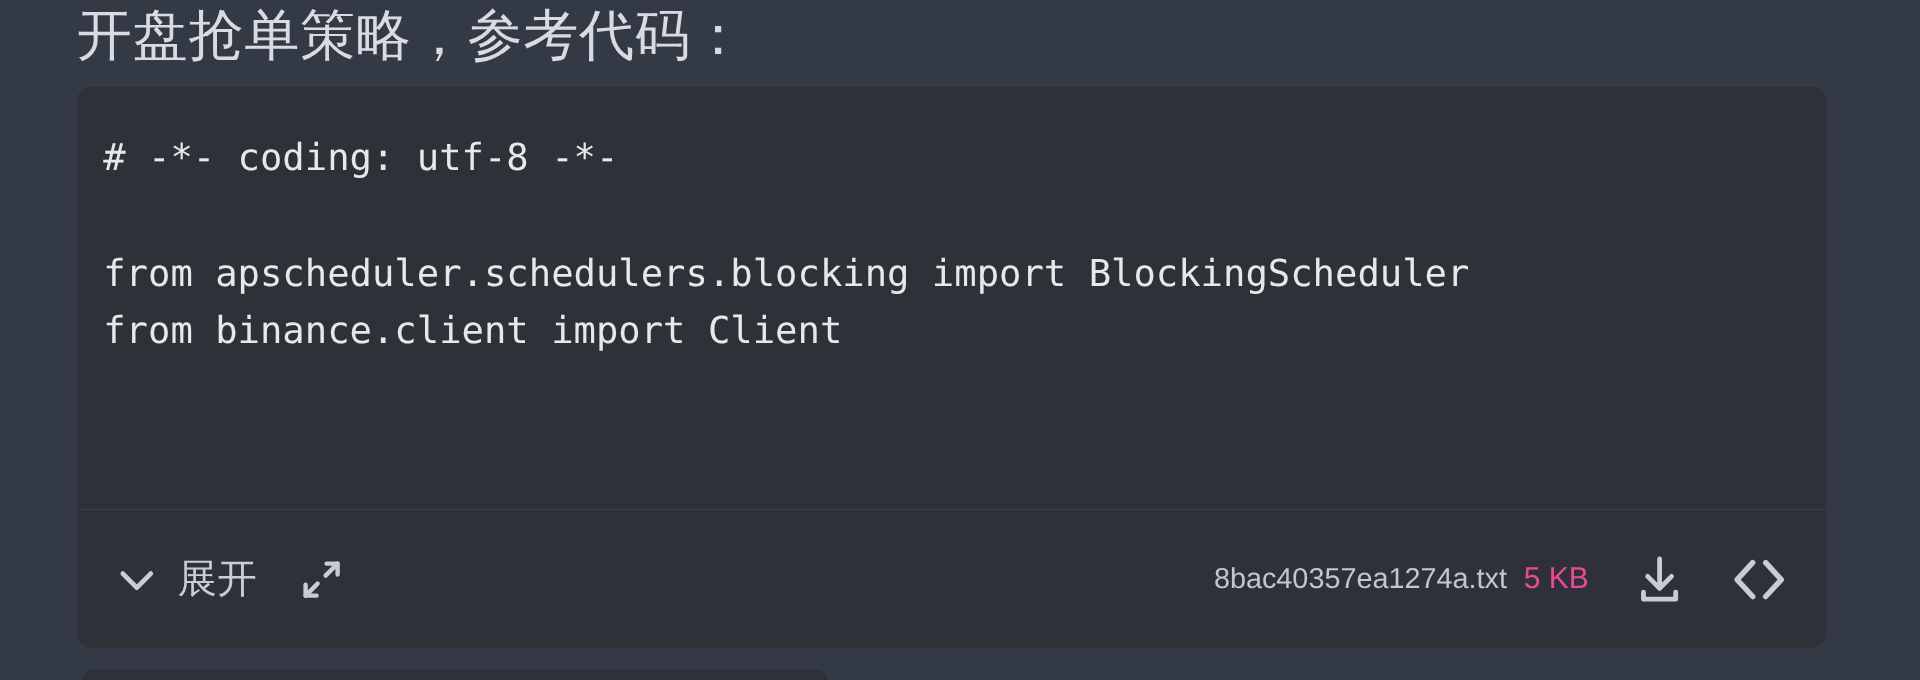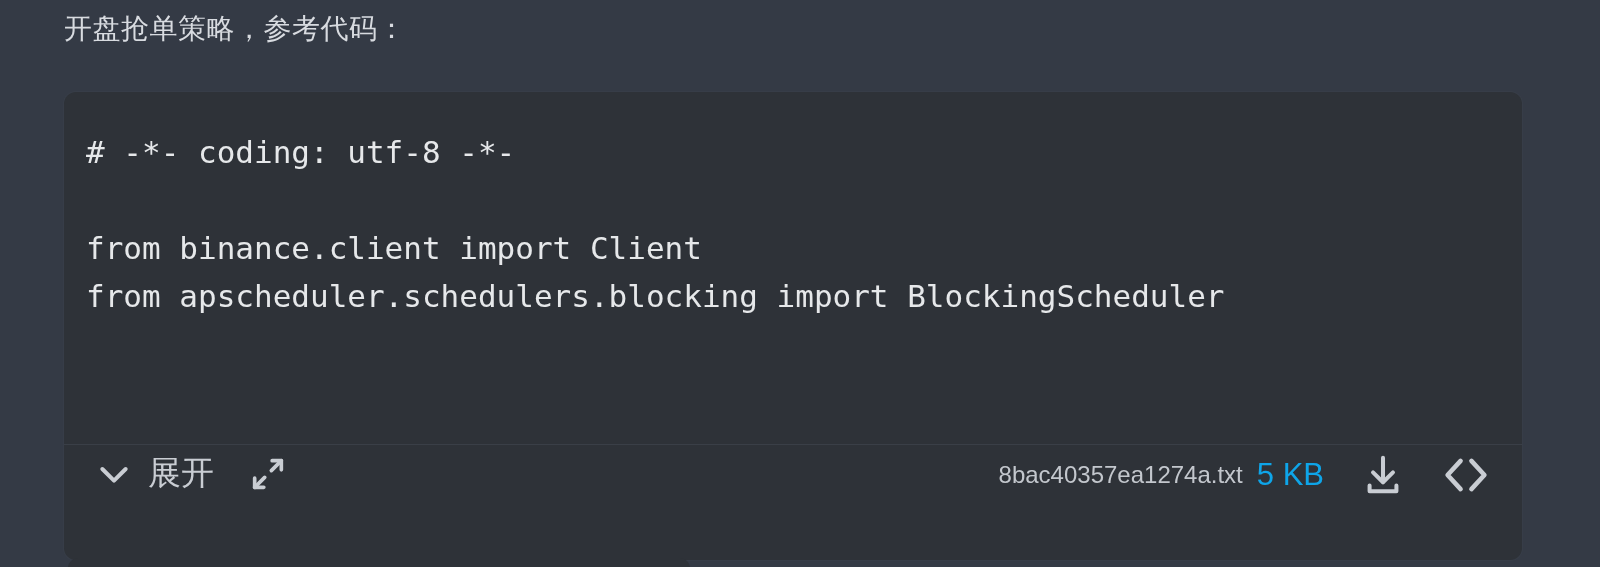--- a/index.html
+++ b/index.html
@@ -18,33 +18,33 @@
   #page-root {
     position: absolute;
     inset: 0;
   }
 
   
   .message-title {
     position: absolute;
     left: 64px;
     top: 4px;
-    font-size: 28px;
+    font-size: 46px;
     line-height: 50px;
     color: #d8dbe0;
     letter-spacing: 0.5px;
     white-space: nowrap;
     font-family: Liberation Sans, sans-serif;
   }
 
   
   .code-card {
     position: absolute;
     left: 64px;
-    top: 92px;
+    top: 72px;
     width: 1458px;
     height: 468px;
     background: #2e3238;
     border-radius: 12px;
     box-shadow: 0 0 0 1px rgba(255,255,255,0.02);
     overflow: hidden;
   }
 
   .code-body {
     position: absolute;
@@ -83,21 +83,21 @@
   }
 
   
   .card-footer {
     position: absolute;
     left: 0;
     right: 0;
     top: 353px;
     height: 115px;
     display: flex;
-    align-items: flex-start;
+    align-items: center;
     padding: 0 26px 0 24px;
     box-sizing: border-box;
   }
 
   .footer-left {
     display: flex;
     align-items: center;
     gap: 0px;
   }
 
@@ -142,22 +142,22 @@
   }
 
   .file-name {
     font-size: 24px;
     color: #c3c7cd;
     white-space: nowrap;
     font-family: "Liberation Sans", "DejaVu Sans", sans-serif;
   }
 
   .file-size {
-    font-size: 31px;
-    color: #0ea5e9;
+    font-size: 25px;
+    color: #ec4899;
     white-space: nowrap;
     margin-left: 14px;
     font-family: "Liberation Sans", "DejaVu Sans", sans-serif;
   }
 
   .download-btn {
     margin-left: 32px;
     padding: 4px;
     cursor: pointer;
     display: flex;
@@ -186,21 +186,21 @@
 </head>
 <body>
 
 <div id="page-root">
 
   <div class="message-title">开盘抢单策略，参考代码：</div>
 
   <div class="code-card">
 
     <div class="code-body">
-      <pre class="code-pre"><div class="code-line"># -*- coding: utf-8 -*-</div><div class="code-line blank"></div><div class="code-line">from binance.client import Client</div><div class="code-line">from apscheduler.schedulers.blocking import BlockingScheduler</div></pre>
+      <pre class="code-pre"><div class="code-line"># -*- coding: utf-8 -*-</div><div class="code-line blank"></div><div class="code-line">from apscheduler.schedulers.blocking import BlockingScheduler</div><div class="code-line">from binance.client import Client</div></pre>
     </div>
 
     <div class="card-divider"></div>
 
     <div class="card-footer">
 
       <div class="footer-left">
 
         <div class="expand-toggle">
           <span class="icon chevron-icon">

